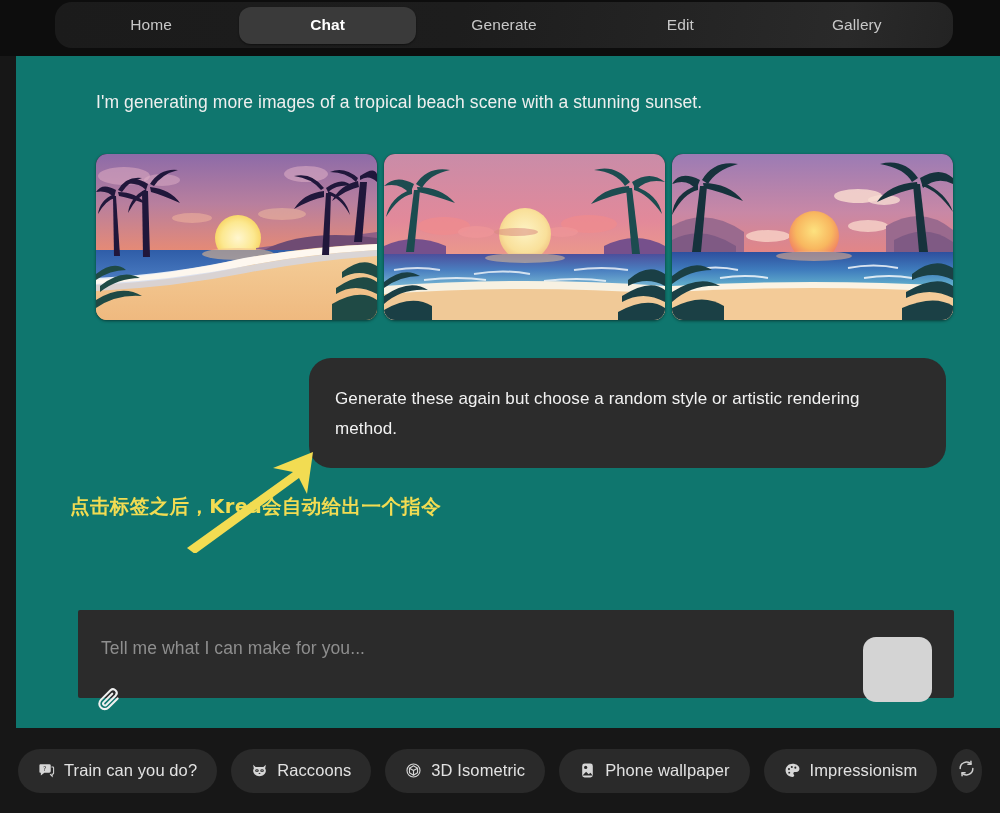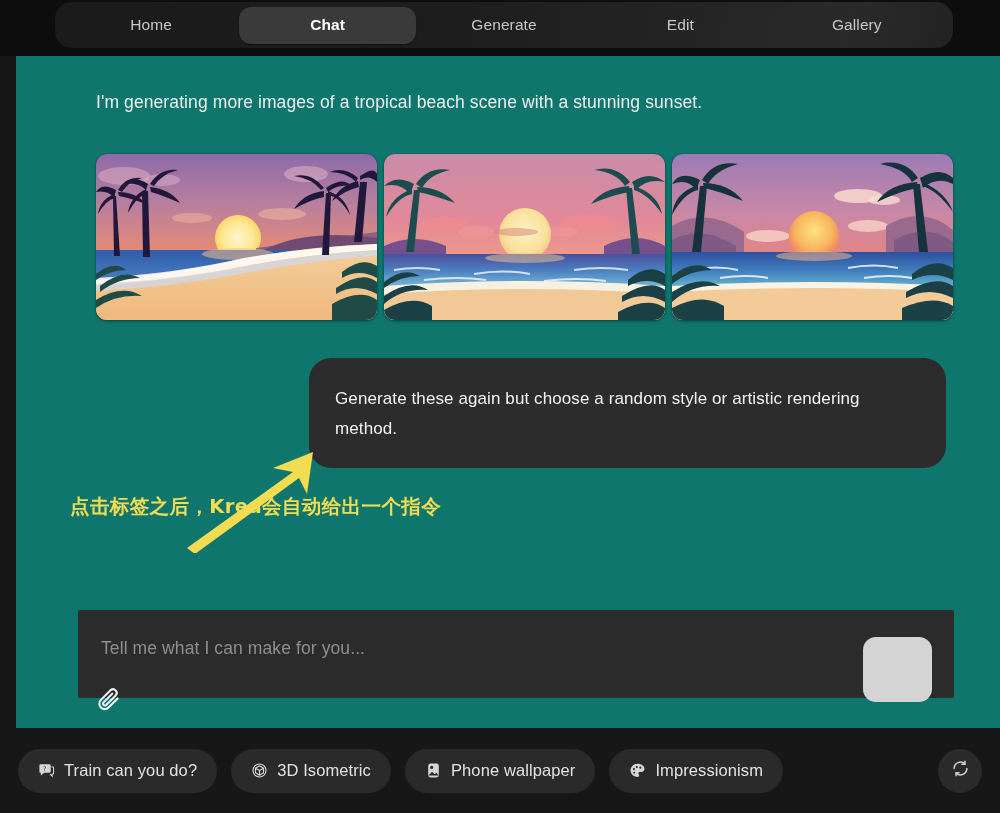--- a/index.html
+++ b/index.html
@@ -426,20 +426,33 @@
       <span class="ico">
         <svg viewBox="0 0 24 24" width="17" height="17" fill="#d6d6d6">
           <path d="M3 3h13a2 2 0 0 1 2 2v8a2 2 0 0 1-2 2H9l-5 4v-4H3a1 1 0 0 1-1-1V5a2 2 0 0 1 1-2z"></path>
           <text x="9.5" y="12" font-size="9" fill="#2a2a2a" text-anchor="middle" font-family="DejaVu Sans">?</text>
           <path d="M19 7h2a1 1 0 0 1 1 1v8a1 1 0 0 1-1 1h-1v3l-3-3" fill="none" stroke="#d6d6d6" stroke-width="1.5"></path>
         </svg>
       </span>
       <span>Train can you do?</span>
     </div>
 
+    <div class="chip">
+      <span class="ico">
+        <svg viewBox="0 0 24 24" width="17" height="17" fill="#d6d6d6">
+          <path d="M3 4l3.5 3.2h11L21 4l-1 5.2c.8 1.1 1 2.3 1 3.3 0 4.2-4 7.5-9 7.5s-9-3.3-9-7.5c0-1 .2-2.2 1-3.3L3 4z"></path>
+          <ellipse cx="8.4" cy="12.2" rx="2.5" ry="2" fill="#2a2a2a"></ellipse>
+          <ellipse cx="15.6" cy="12.2" rx="2.5" ry="2" fill="#2a2a2a"></ellipse>
+          <circle cx="8.4" cy="12.2" r=".8" fill="#d6d6d6"></circle>
+          <circle cx="15.6" cy="12.2" r=".8" fill="#d6d6d6"></circle>
+          <path d="M12 15.2l1.8 1.6h-3.6z" fill="#2a2a2a"></path>
+        </svg>
+      </span>
+      <span>Raccoons</span>
+    </div>
 
     <div class="chip">
       <span class="ico">
         <svg viewBox="0 0 24 24" width="17" height="17" fill="none" stroke="#d6d6d6" stroke-width="1.6" stroke-linejoin="round">
           <circle cx="12" cy="12" r="9.2"></circle>
           <path d="M12 5.4l5.7 3.3v6.6L12 18.6 6.3 15.3V8.7z"></path>
           <path d="M12 12v6.6M12 12l5.7-3.3M12 12L6.3 8.7"></path>
         </svg>
       </span>
       <span>3D Isometric</span>

